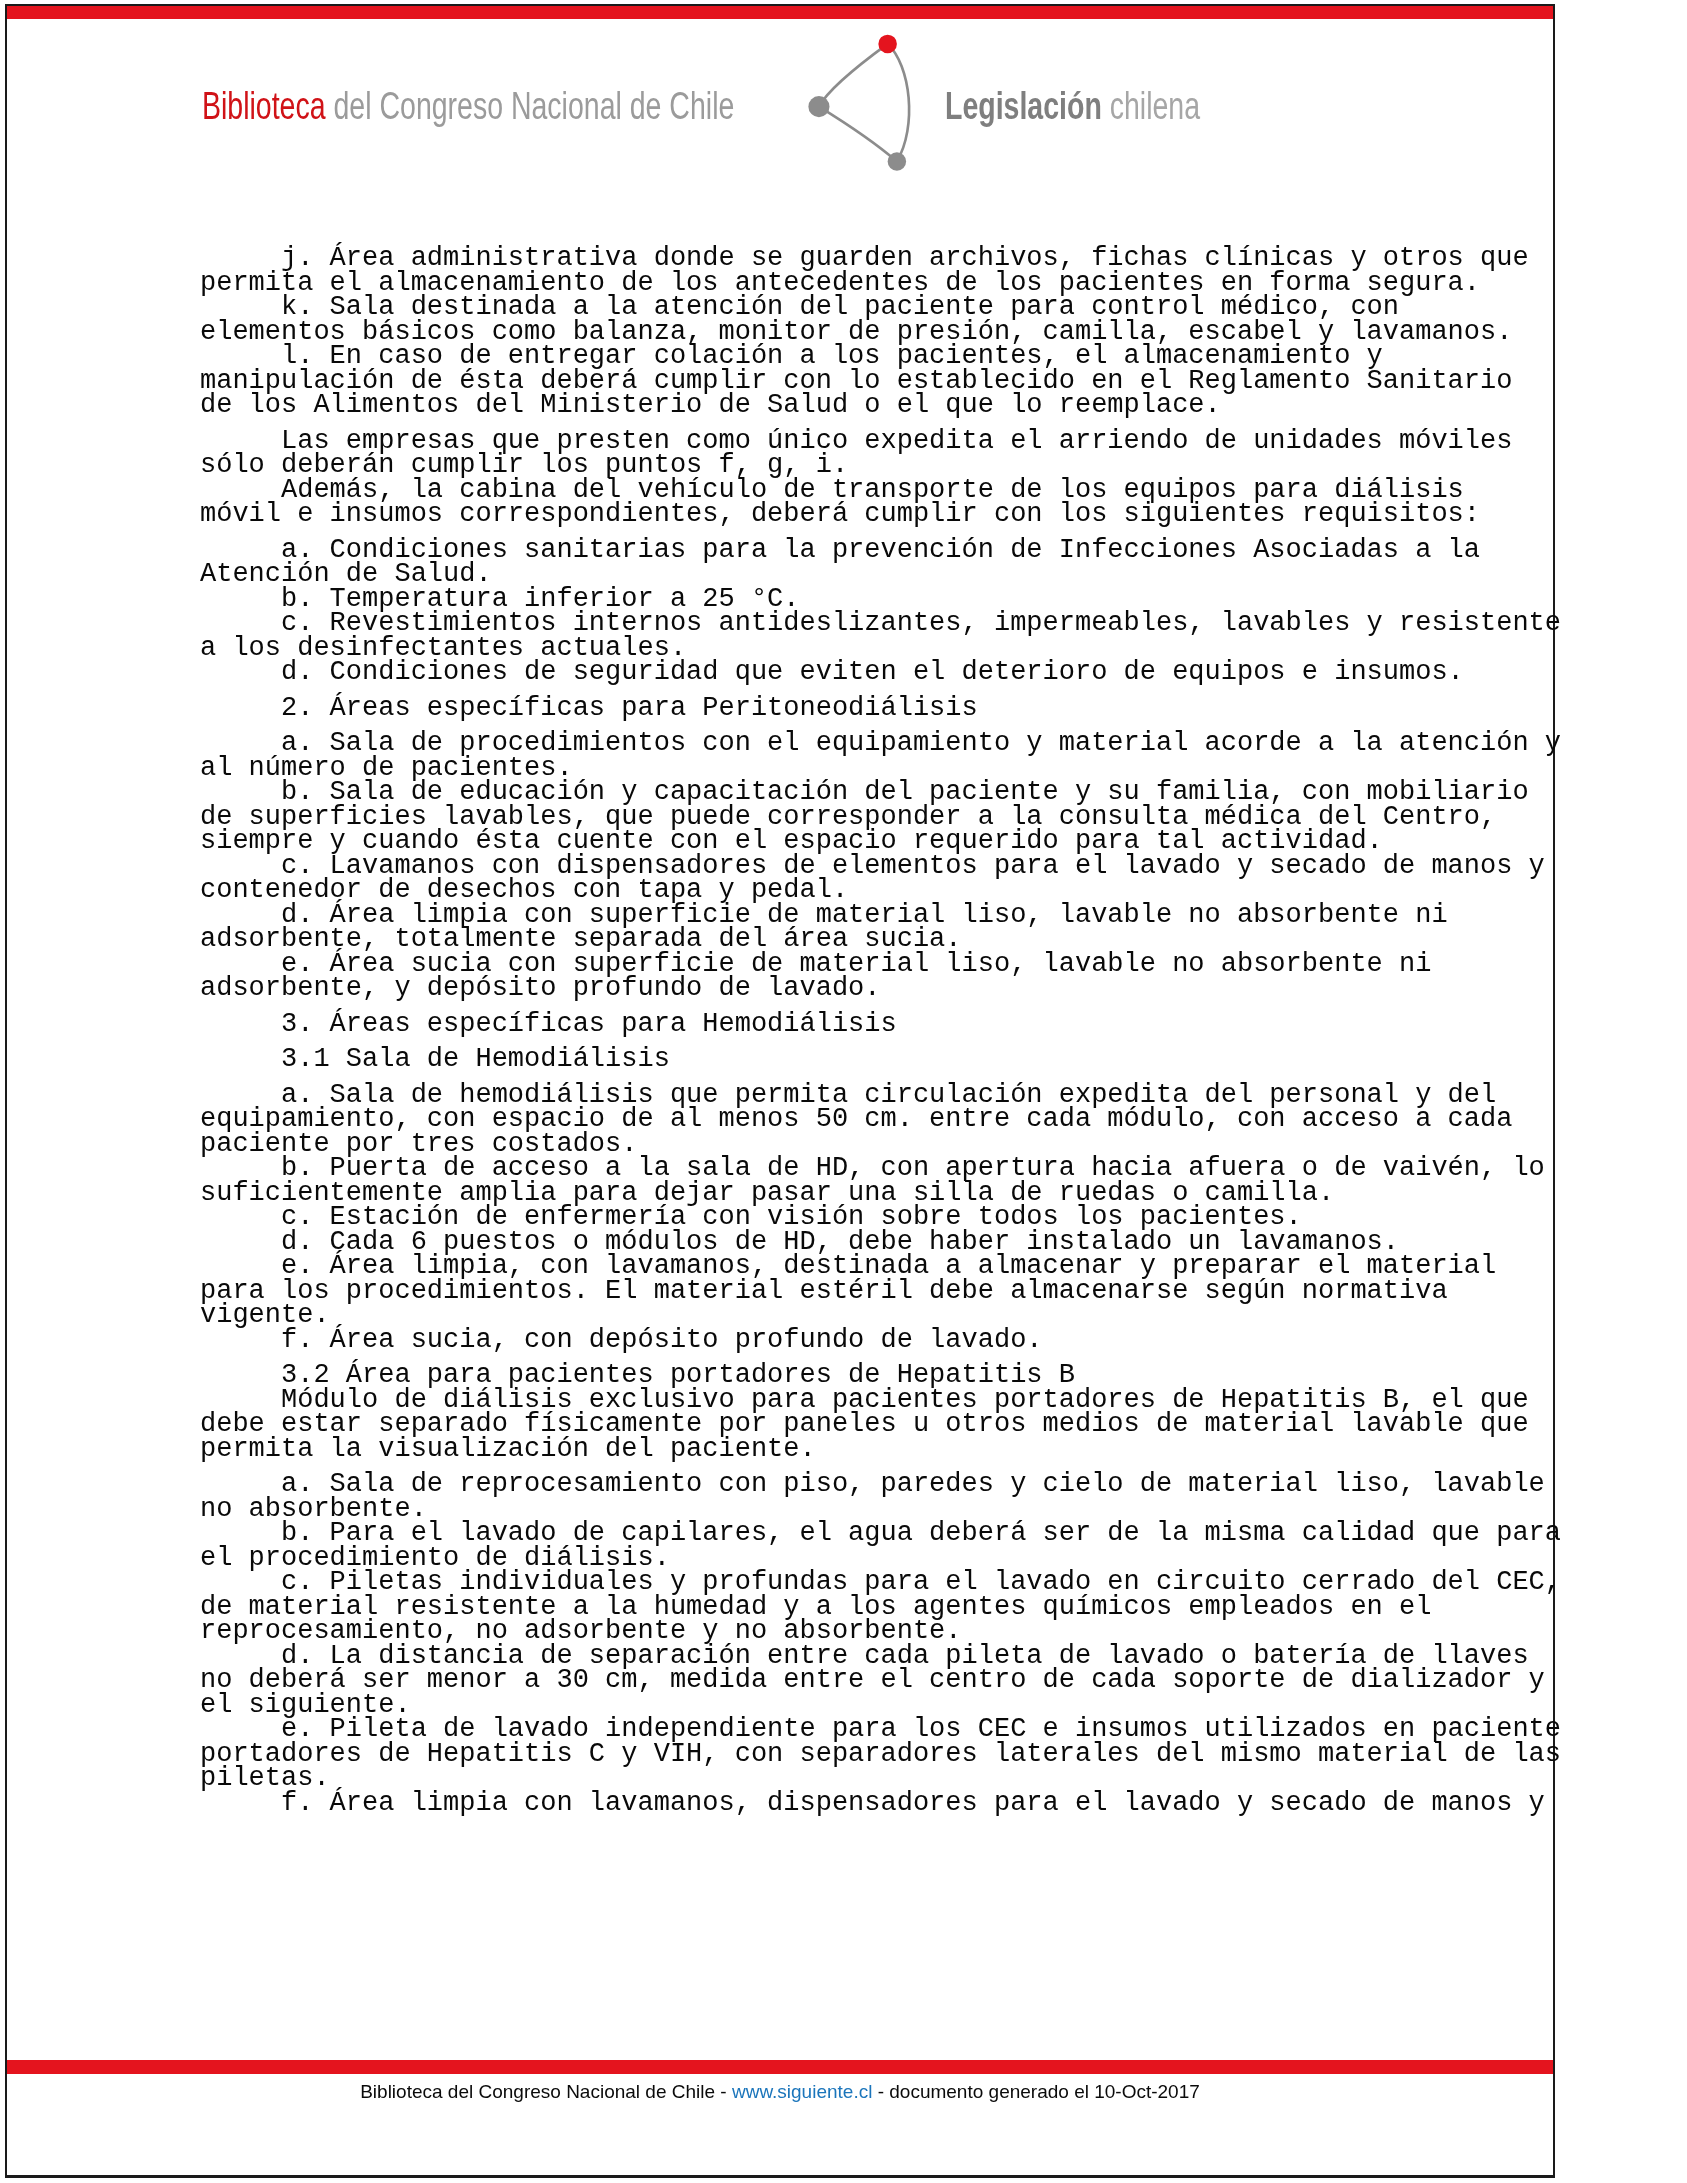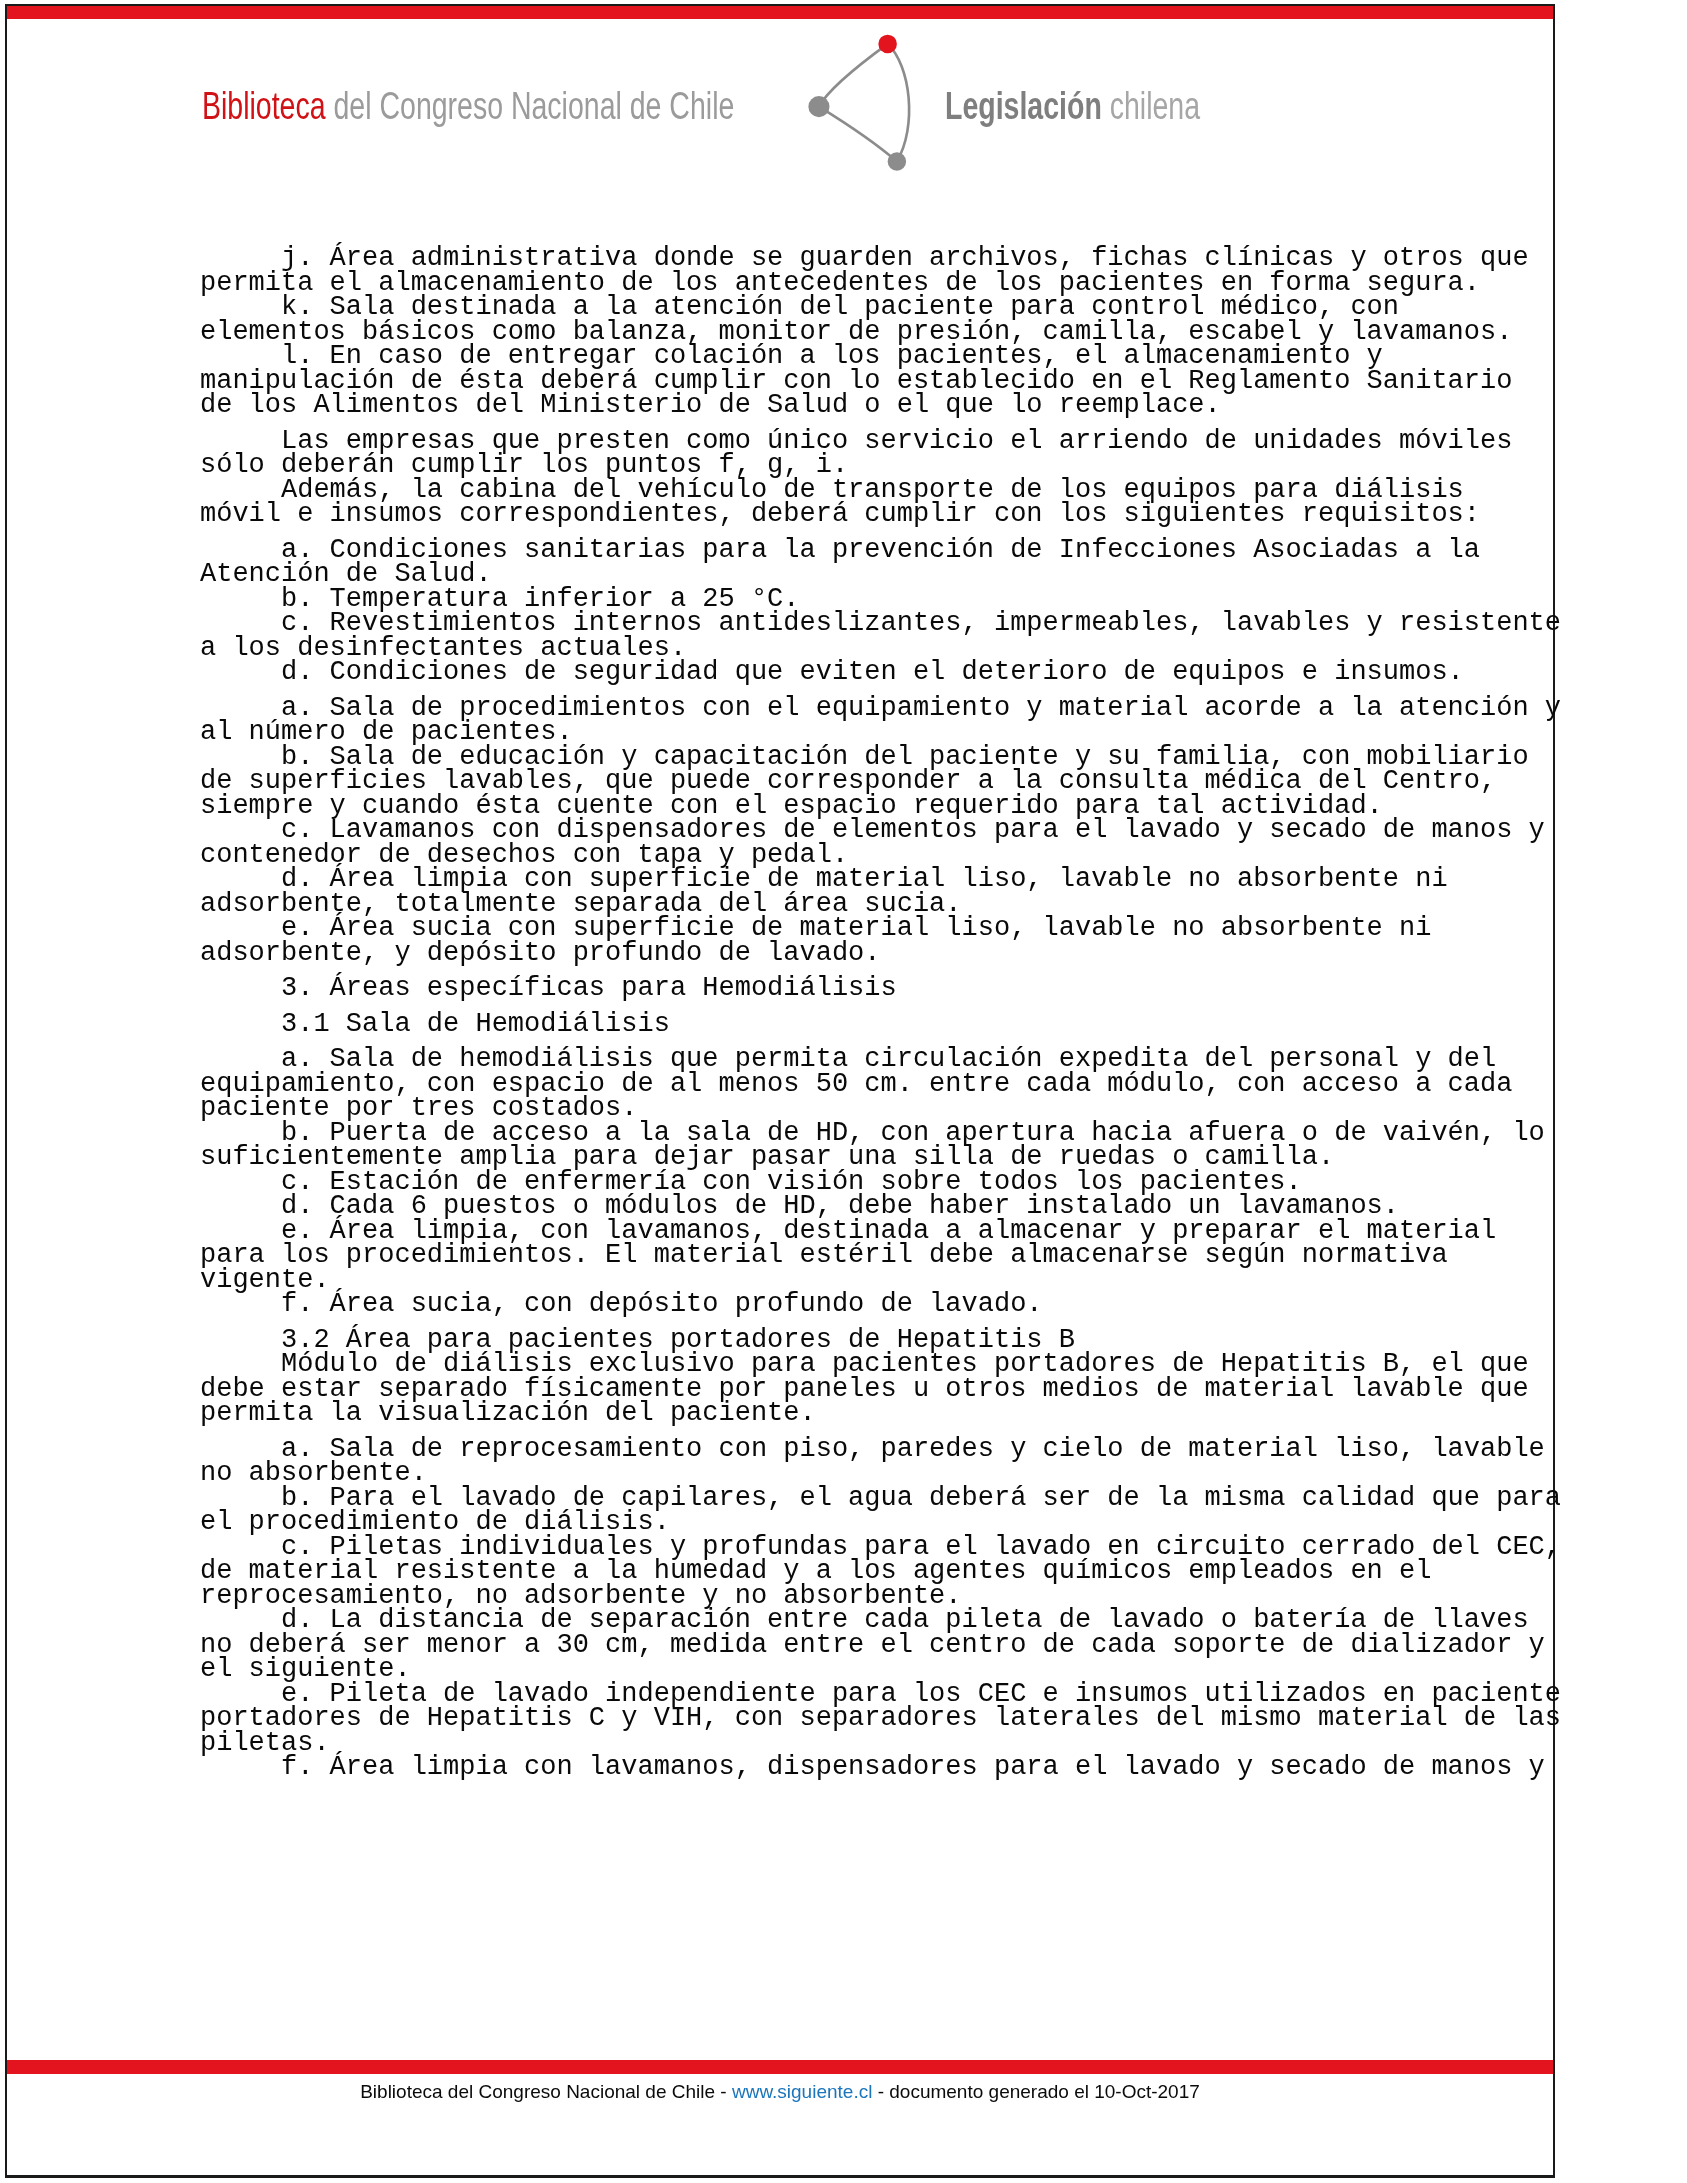--- a/index.html
+++ b/index.html
@@ -55,30 +55,31 @@
   <div class="brand-right"><span class="bold">Legislación</span><span> </span><span class="light">chilena</span></div>
 
   <div class="doc-body">
     <pre>     j. Área administrativa donde se guarden archivos, fichas clínicas y otros que
 permita el almacenamiento de los antecedentes de los pacientes en forma segura.
      k. Sala destinada a la atención del paciente para control médico, con
 elementos básicos como balanza, monitor de presión, camilla, escabel y lavamanos.
      l. En caso de entregar colación a los pacientes, el almacenamiento y
 manipulación de ésta deberá cumplir con lo establecido en el Reglamento Sanitario
 de los Alimentos del Ministerio de Salud o el que lo reemplace.</pre>
-    <pre>     Las empresas que presten como único servicio el arriendo de unidades móviles
+    <pre>     Las empresas que presten como único expedita el arriendo de unidades móviles
 sólo deberán cumplir los puntos f, g, i.
      Además, la cabina del vehículo de transporte de los equipos para diálisis
 móvil e insumos correspondientes, deberá cumplir con los siguientes requisitos:</pre>
     <pre>     a. Condiciones sanitarias para la prevención de Infecciones Asociadas a la
 Atención de Salud.
      b. Temperatura inferior a 25 °C.
      c. Revestimientos internos antideslizantes, impermeables, lavables y resistentes
 a los desinfectantes actuales.
      d. Condiciones de seguridad que eviten el deterioro de equipos e insumos.</pre>
+    <pre>     2. Áreas específicas para Peritoneodiálisis</pre>
     <pre>     a. Sala de procedimientos con el equipamiento y material acorde a la atención y
 al número de pacientes.
      b. Sala de educación y capacitación del paciente y su familia, con mobiliario
 de superficies lavables, que puede corresponder a la consulta médica del Centro,
 siempre y cuando ésta cuente con el espacio requerido para tal actividad.
      c. Lavamanos con dispensadores de elementos para el lavado y secado de manos y
 contenedor de desechos con tapa y pedal.
      d. Área limpia con superficie de material liso, lavable no absorbente ni
 adsorbente, totalmente separada del área sucia.
      e. Área sucia con superficie de material liso, lavable no absorbente ni

